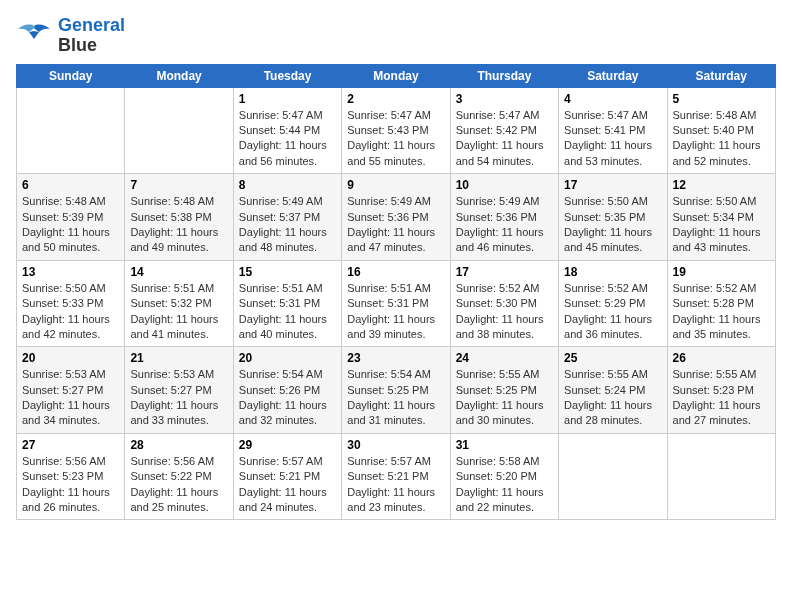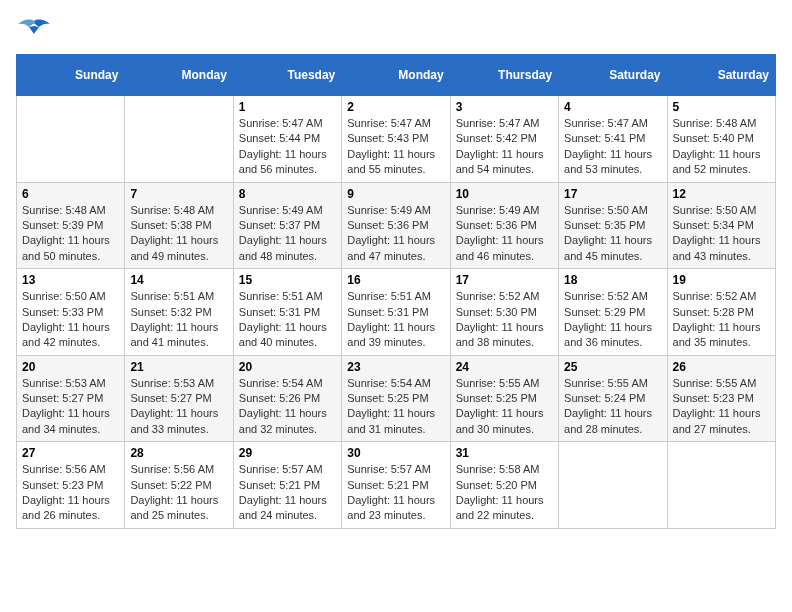--- a/index.html
+++ b/index.html
@@ -46,22 +46,22 @@
       margin-top: 2px;
     }
     .calendar-table {
       width: 100%;
       border-collapse: collapse;
       font-size: 11px;
     }
     .calendar-table th {
       background-color: #2a6dc5;
       color: #fff;
-      text-align: right;
-      padding: 13px 6px;
+      text-align: center;
+      padding: 4px 6px;
       font-size: 12px;
       font-weight: bold;
       border: 1px solid #2a6dc5;
     }
     .calendar-table td {
       border: 1px solid #ccc;
       vertical-align: top;
       padding: 4px 5px;
       width: calc(100%/7);
       min-height: 80px;
@@ -90,20 +90,23 @@
 </head>
 <body>
 
 <div class="header">
   <div class="logo">
     <svg class="logo-bird" viewBox="0 0 36 30" xmlns="http://www.w3.org/2000/svg">
       <path d="M18 5 C22 2, 30 4, 34 8 C30 7, 26 8, 23 11 C20 8, 14 6, 18 5Z" fill="#1a6bbf"></path>
       <path d="M18 5 C14 2, 6 4, 2 8 C6 7, 10 8, 13 11 C16 8, 22 6, 18 5Z" fill="#5a9fd4"></path>
       <path d="M18 10 L23 11 L18 18 L13 11 Z" fill="#1a6bbf"></path>
     </svg>
+    <div class="logo-text">
+      <span>General</span><br><span style="color:#333">Blue</span>
+    </div>
   </div>
   <div class="title-block">
     <div class="month-title"></div>
     <div class="location"></div>
   </div>
 </div>
 
 <table class="calendar-table">
   <thead>
     <tr>

